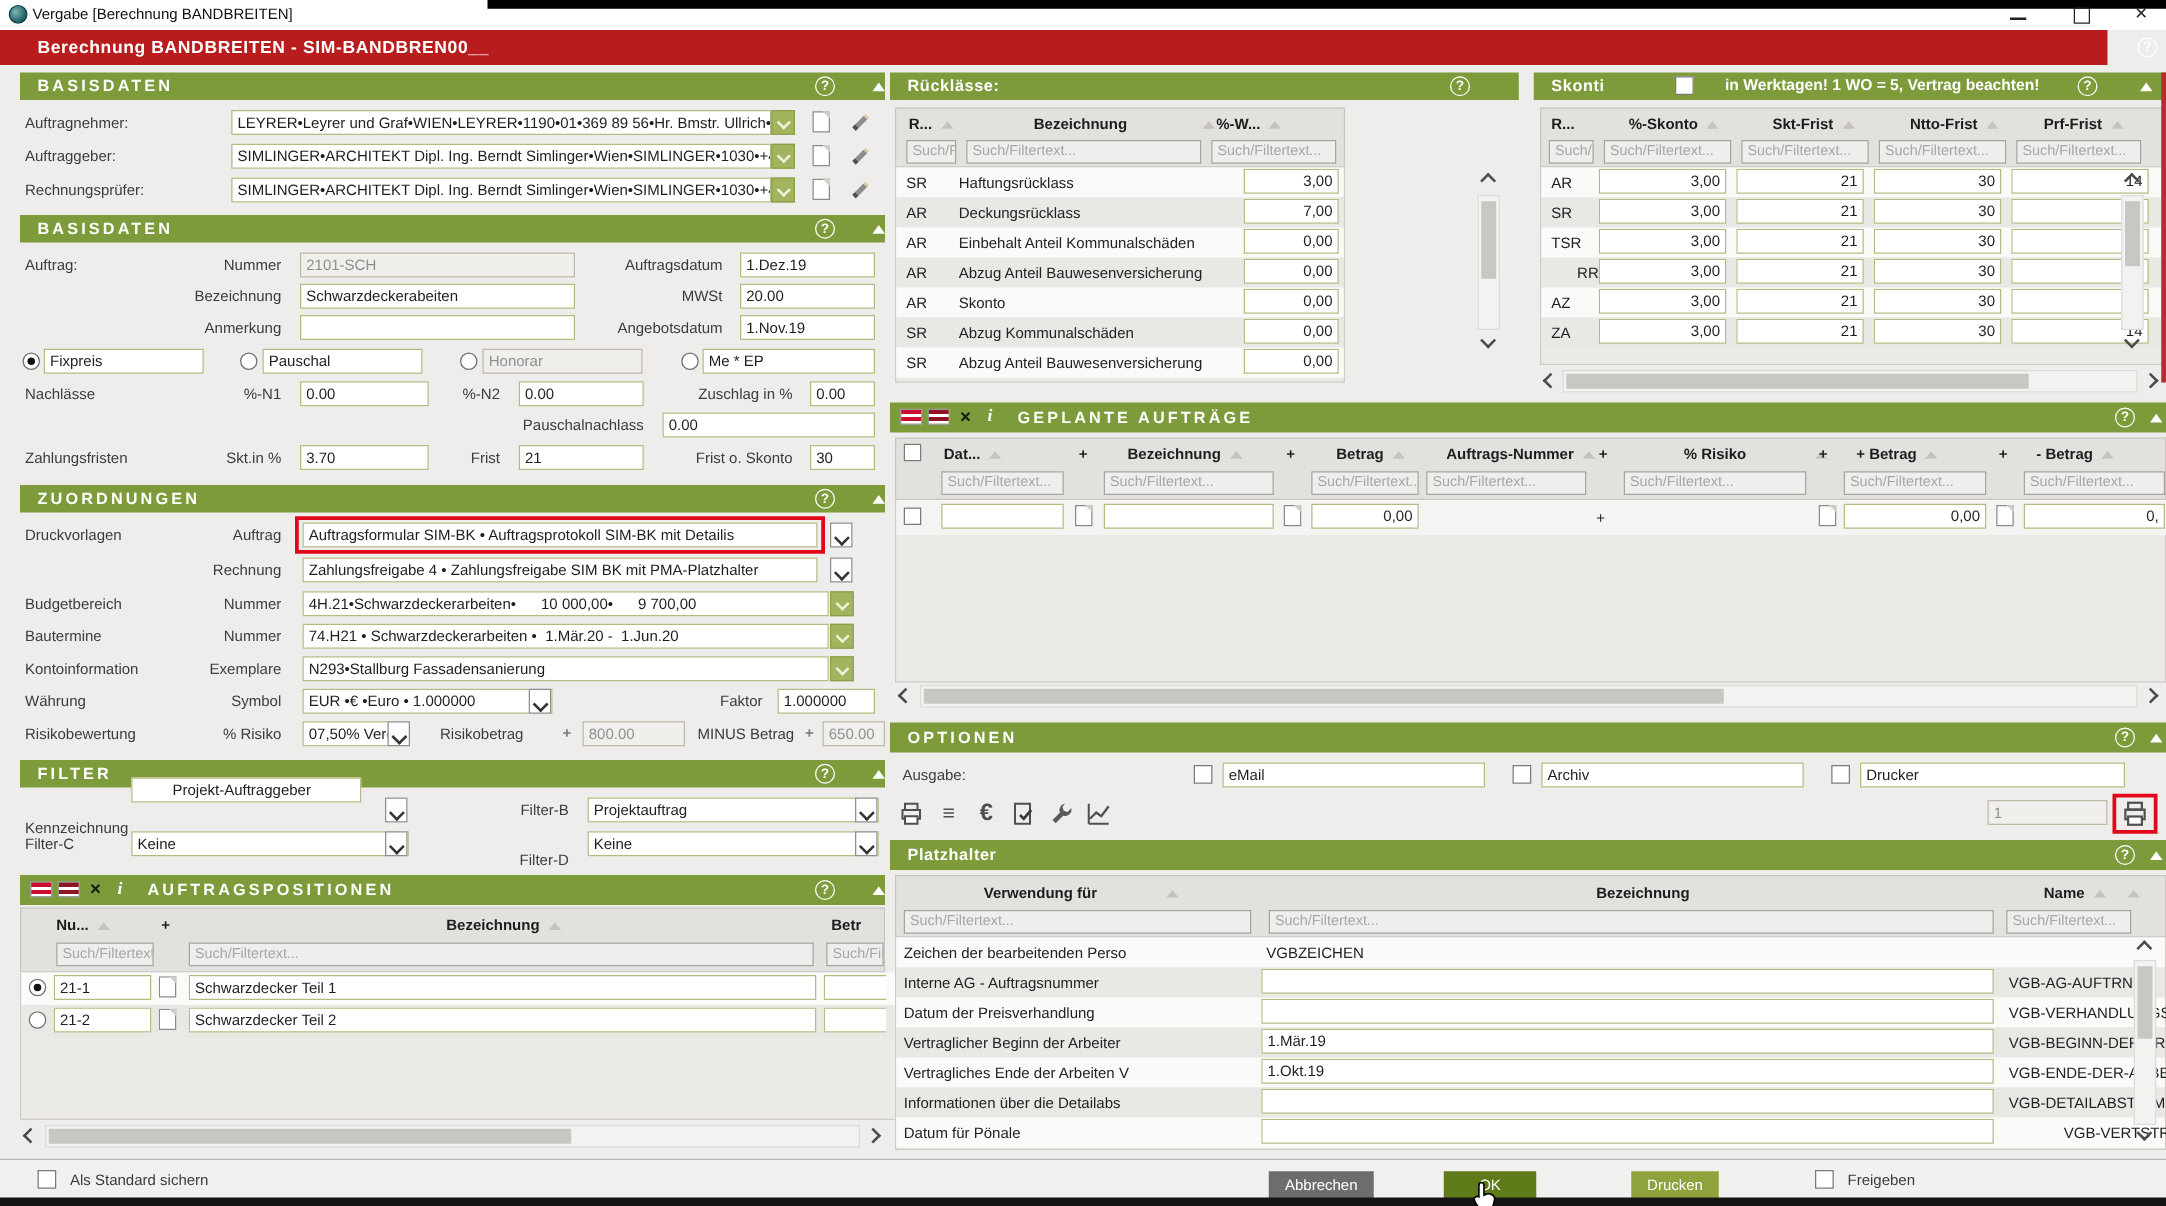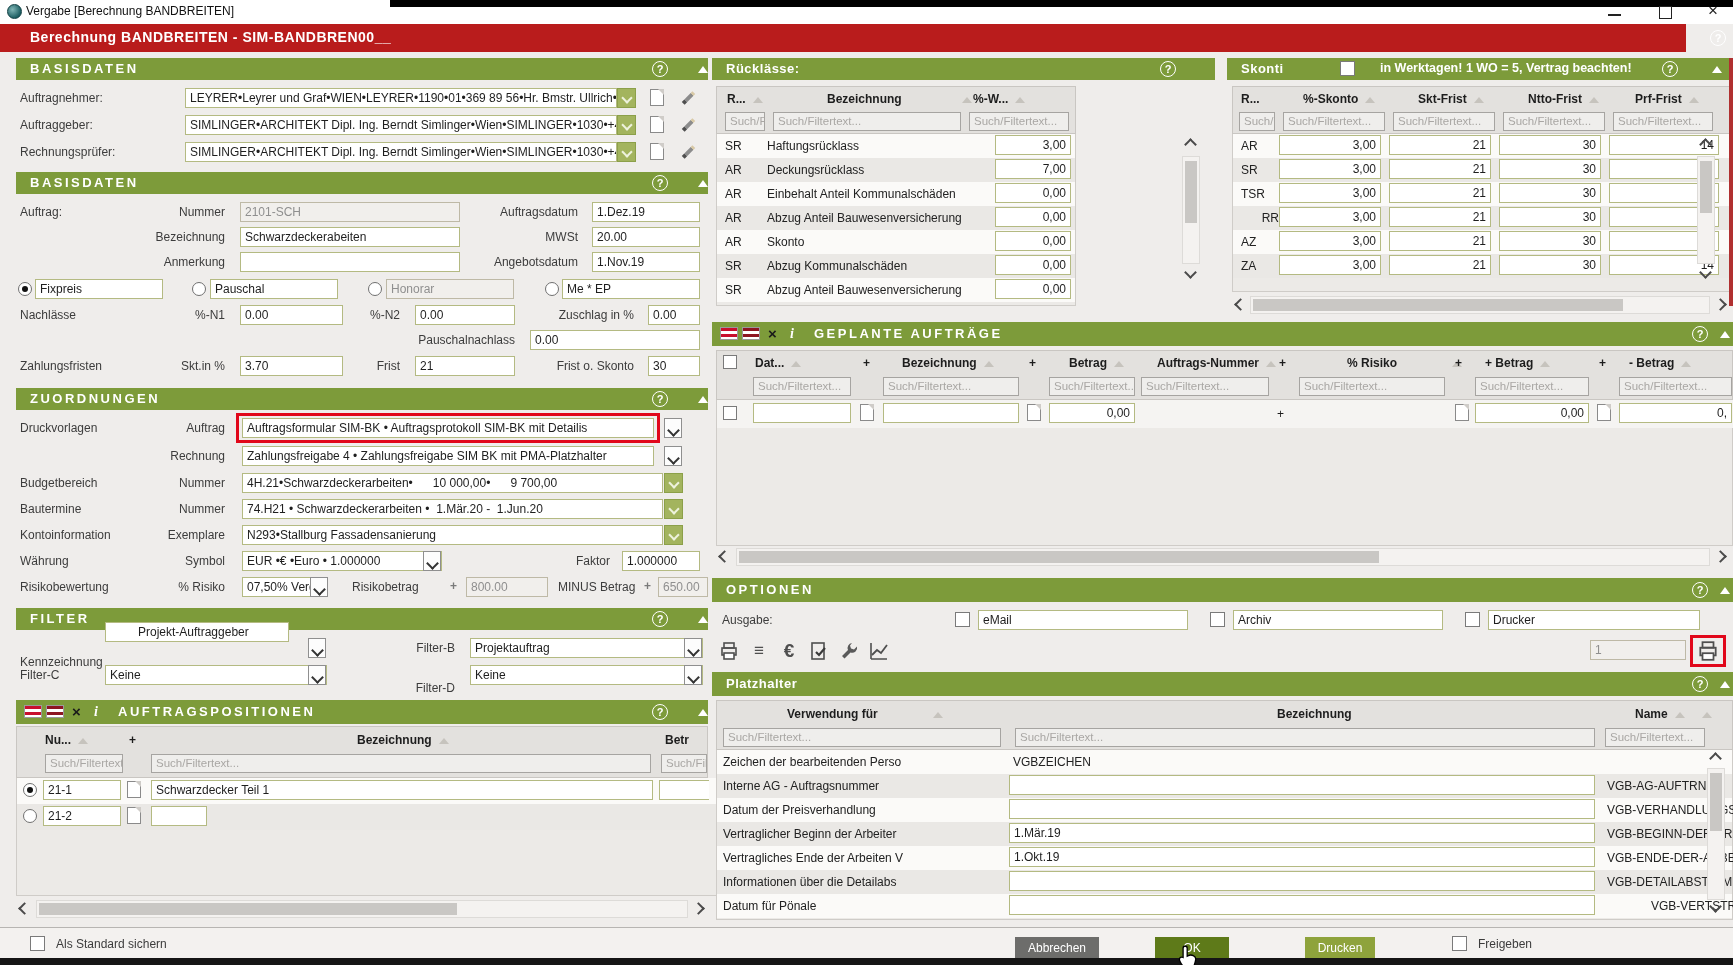--- a/index.html
+++ b/index.html
@@ -247,20 +247,21 @@
       <span class="cell" style="text-align:center;"><span class="radio on" style="position:relative; display:inline-block;"></span></span>
       <span class="cell"><span class="vbox" style="width:78px;">21-1</span></span>
       <span class="cell"><span class="docico" style="position:relative; display:inline-block;"></span></span>
       <span class="cell"><span class="vbox" style="width:502px;">Schwarzdecker Teil 1</span></span>
       <span class="cell"><span class="vbox" style="width:56px;"></span></span>
     </div>
     <div class="ap-row">
       <span class="cell" style="text-align:center;"><span class="radio" style="position:relative; display:inline-block;"></span></span>
       <span class="cell"><span class="vbox" style="width:78px;">21-2</span></span>
       <span class="cell"><span class="docico" style="position:relative; display:inline-block;"></span></span>
+      <span class="cell"><span class="vbox" style="width:502px;">Schwarzdecker Teil 2</span></span>
       <span class="cell"><span class="vbox" style="width:56px;"></span></span>
     </div>
 </div>
 <div class="sb-track" style="left:36px; top:900px; width:652px; height:18px;">
   <span class="sb-thumb" style="left:2px; top:2px; width:418px; height:12px;"></span>
 </div>
 <span class="chev l" style="left:20px; top:904px;"></span>
 <span class="chev r" style="left:694px; top:904px;"></span>
 
 <div class="bar" style="left:712px; top:58px; width:503px;">

